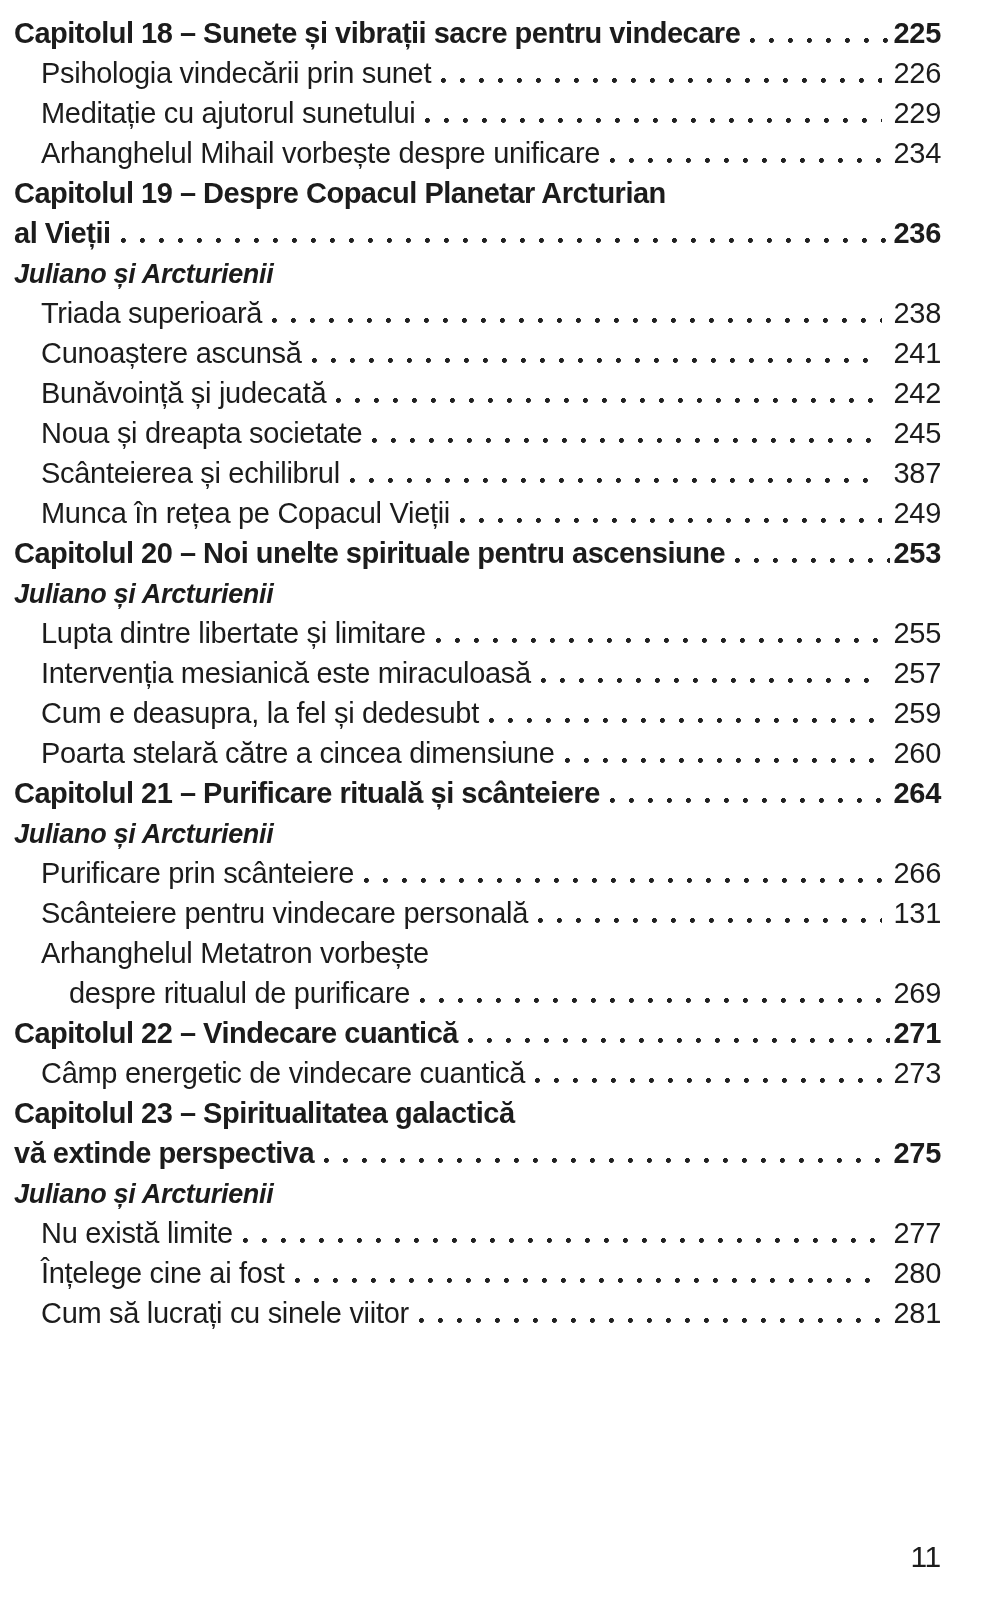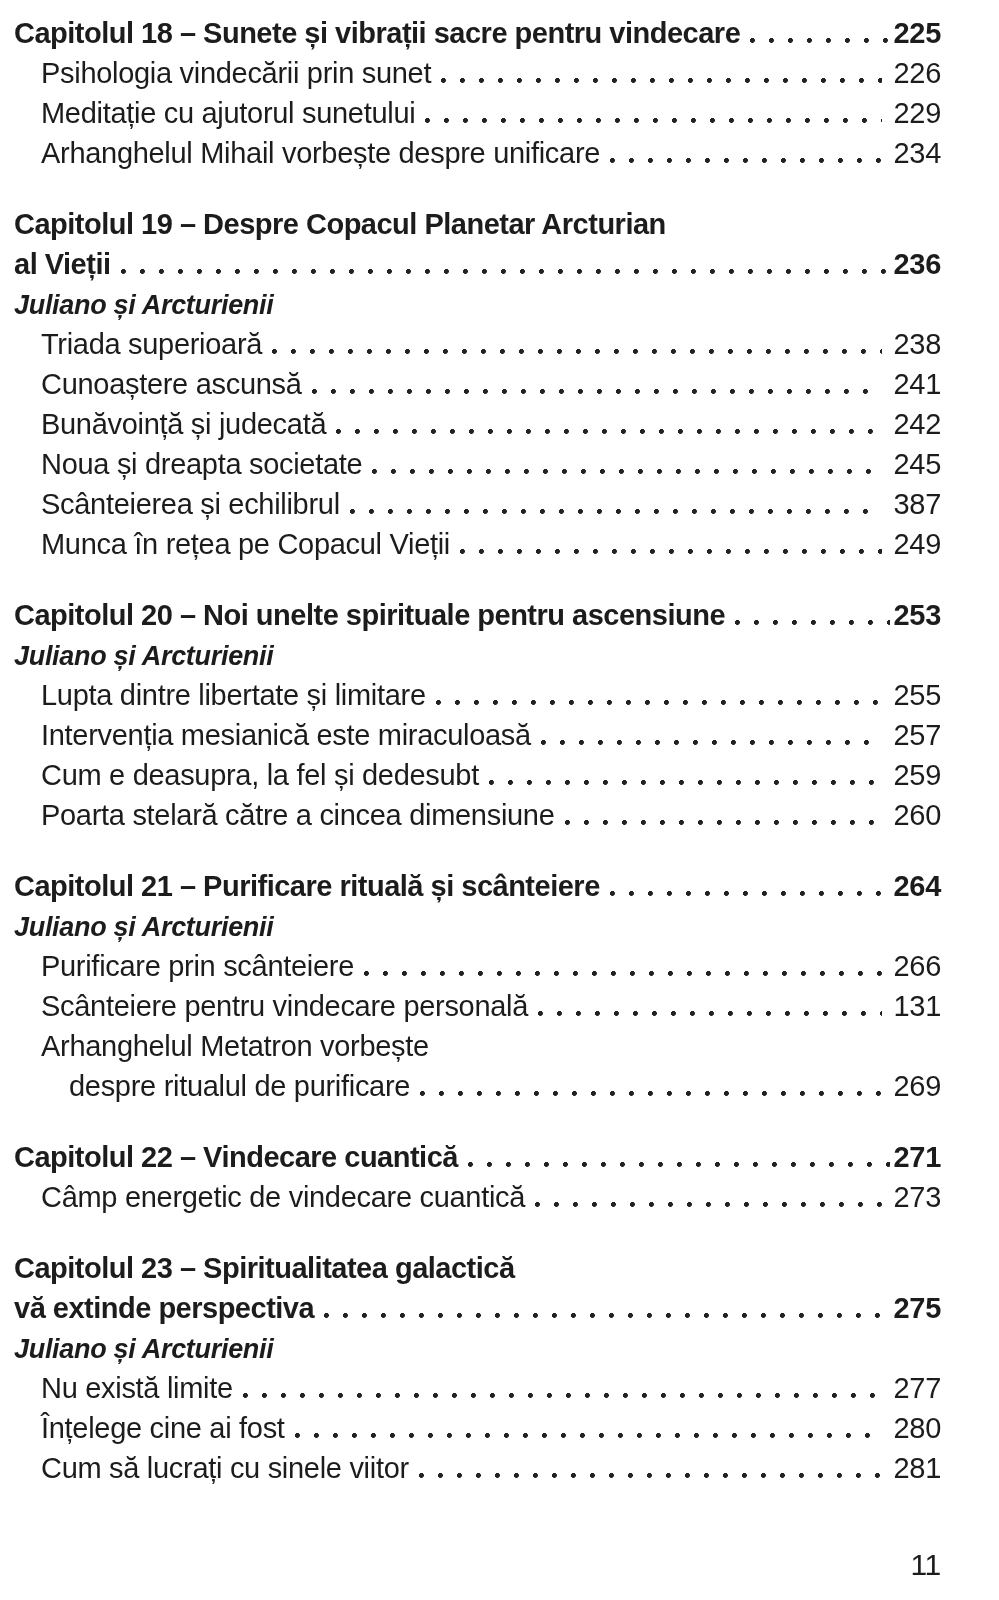--- a/index.html
+++ b/index.html
@@ -9,21 +9,21 @@
     color: #1c1c1c;
     font-family: "Liberation Sans", sans-serif;
     overflow: hidden;
   }
   .page {
     box-sizing: border-box;
     position: relative;
     width: 999px; height: 1600px;
     padding: 10px 58px 0 14px;
   }
-  .sec { margin-top: 31px; }
+  .sec { }
   .sec:first-child { margin-top: 0; }
 
   .row { display: flex; align-items: flex-end; height: 40px; }
 
   
   .h-row .lbl, .h-line .lbl {
     font-size: 29px; font-weight: 700; letter-spacing: -0.5px;
     white-space: nowrap;
   }
   .h-row .pg { font-size: 29px; font-weight: 700; }
@@ -48,21 +48,21 @@
     margin: 0 12px 7px 10px;
     background-image: radial-gradient(circle at 2.4px 2.4px, #222222 2.2px, rgba(0,0,0,0) 2.7px);
     background-size: 19px 5px;
     background-repeat: repeat-x;
     background-position: left bottom;
   }
   .h-row .ldr { margin-right: 4px; }
 
   .folio {
     position: absolute;
-    right: 58px; bottom: 18px;
+    right: 58px; bottom: 26px;
     font-size: 30px; letter-spacing: -0.3px;
   }
 </style>
 </head>
 <body>
 
 <div class="page">
 
   <div class="sec">
     <div class="row h-row">

